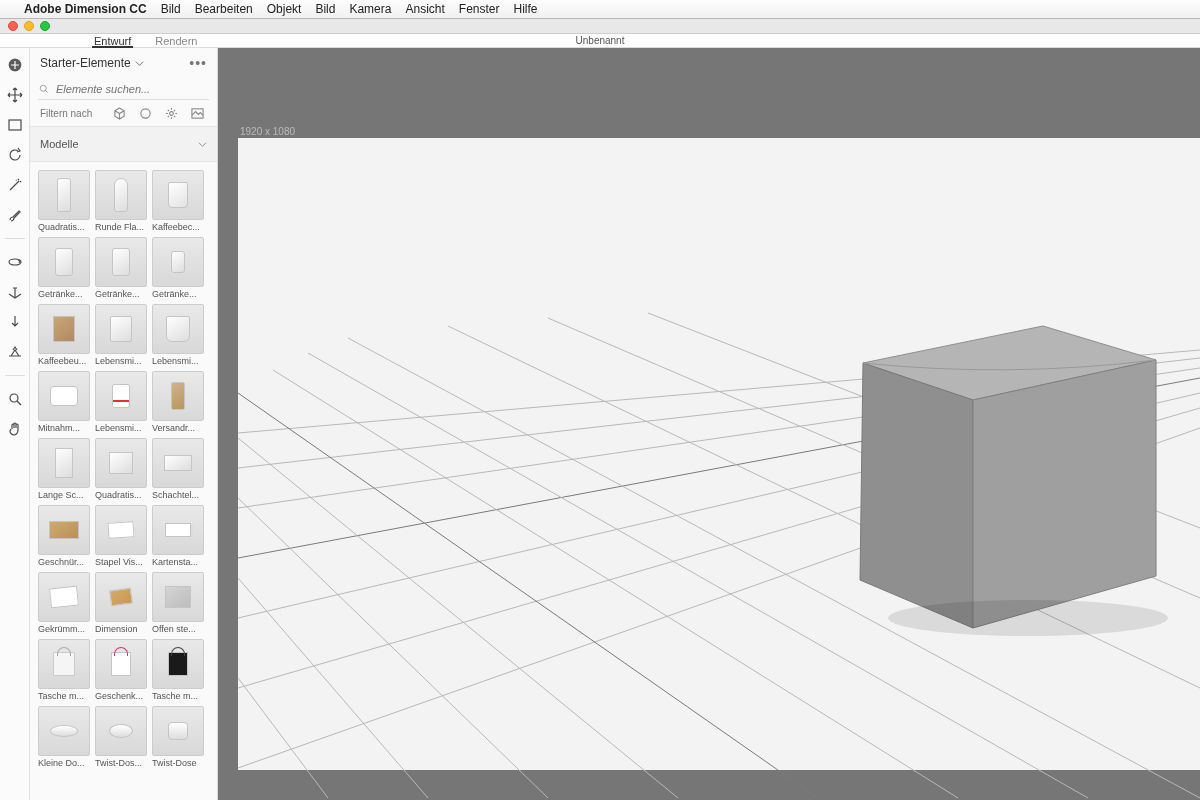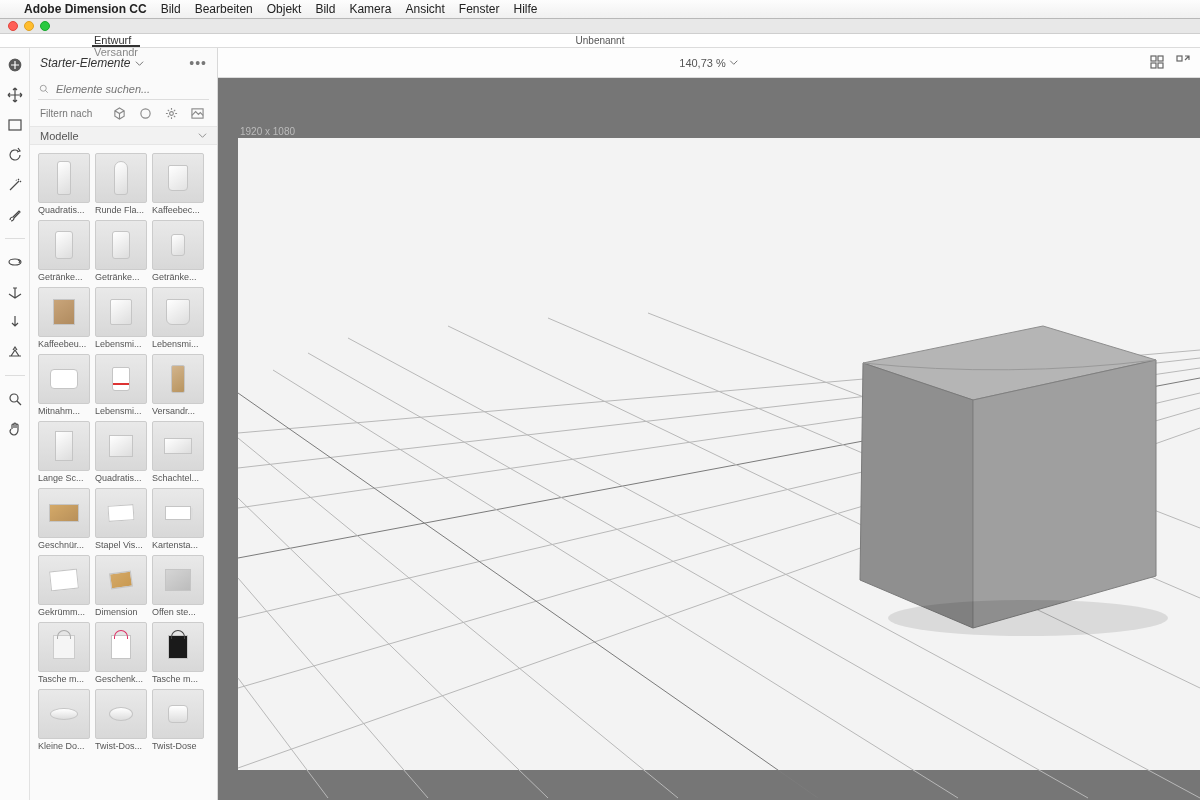--- a/index.html
+++ b/index.html
@@ -13,48 +13,48 @@
 
 
 .chromebar { height:15px; background:#e8e8e8; border-bottom:1px solid #cfcfcf; display:flex; align-items:center; padding-left:8px; gap:6px; }
 .traffic { width:10px; height:10px; border-radius:50%; }
 .traffic.red { background:#ff5f57; border:1px solid #e1463d; }
 .traffic.yellow { background:#ffbd2e; border:1px solid #dfa023; }
 .traffic.green { background:#28c940; border:1px solid #17a82d; }
 
 
 .tabs-bar { height:14px; background:#fff; border-bottom:1px solid #dcdcdc; display:flex; align-items:center; position:relative; }
-.tabs-bar .tabs { display:flex; margin-left:82px; height:100%;flex-direction:column; }
+.tabs-bar .tabs { display:flex; margin-left:82px; height:100%; }
 .tab { font-size:11px; color:#888; padding:0 12px; display:flex; align-items:center; cursor:pointer; position:relative; }
 .tab.active { color:#333; }
 .tab.active::after { content:""; position:absolute; left:10px; right:10px; bottom:-1px; height:2px; background:#333; }
 .doc-title { position:absolute; left:50%; transform:translateX(-50%); font-size:10px; color:#555; }
 
 .main { display:flex; height:752px; }
 
 
 .rail { width:30px; background:#fbfbfb; border-right:1px solid #e2e2e2; display:flex; flex-direction:column; align-items:center; padding-top:8px; gap:12px; }
 .rail-icon { width:18px; height:18px; display:flex; align-items:center; justify-content:center; color:#555; cursor:pointer; position:relative; }
 .rail-icon svg { width:16px; height:16px; stroke:#4a4a4a; fill:none; stroke-width:1.2; }
 .rail-icon.add-circle svg { stroke:#fff; fill:#5b5b5b; }
 .rail-sep { width:20px; height:1px; background:#ddd; margin:2px 0; }
 
 
 .assets { width:188px; background:#fafafa; border-right:1px solid #d8d8d8; display:flex; flex-direction:column; }
 .assets-head { height:30px; display:flex; align-items:center; justify-content:space-between; padding:0 10px; }
-.assets-head .title { font-size:12px; color:#333; font-weight:500; display:flex; align-items:center; gap:4px;font-style:italic; }
+.assets-head .title { font-size:12px; color:#333; font-weight:500; display:flex; align-items:center; gap:4px; }
 .assets-head .more { color:#777; font-size:14px; letter-spacing:1px; cursor:pointer; }
 .search-row { display:flex; align-items:center; height:22px; margin:0 8px 6px 8px; border-bottom:1px solid #ddd; gap:6px; }
 .search-row svg { width:12px; height:12px; stroke:#888; fill:none; }
 .search-row input { border:none; background:transparent; outline:none; font-size:11px; font-style:italic; color:#666; flex:1; }
 .filter-row { display:flex; align-items:center; padding:0 10px 6px 10px; gap:12px; }
 .filter-row .lbl { font-size:10px; color:#777; margin-right:8px; }
 .filter-ic { width:14px; height:14px; display:flex; align-items:center; justify-content:center; cursor:pointer; }
 .filter-ic svg { width:13px; height:13px; stroke:#888; fill:none; stroke-width:1.2; }
-.section-head { height:19px; display:flex; align-items:center; justify-content:space-between; padding:0 10px; font-size:11px; color:#555; background:#f2f2f2; border-top:1px solid #e6e6e6; border-bottom:1px solid #e6e6e6; }
+.section-head { height:36px; display:flex; align-items:center; justify-content:space-between; padding:0 10px; font-size:11px; color:#555; background:#f2f2f2; border-top:1px solid #e6e6e6; border-bottom:1px solid #e6e6e6; }
 .grid-wrap { overflow-y:auto; flex:1; padding:8px; }
 .grid { display:grid; grid-template-columns:repeat(3, 52px); gap:5px 5px; }
 .cell { width:52px; }
 .thumb { width:52px; height:50px; background:linear-gradient(#e9e9e9,#d8d8d8); border:1px solid #ccc; border-radius:2px; display:flex; align-items:center; justify-content:center; overflow:hidden; cursor:pointer; }
 .shape { background:linear-gradient(145deg,#fff,#ddd); border:1px solid #c5c5c5; }
 .thumb-label { font-size:9px; color:#555; margin-top:2px; white-space:nowrap; overflow:hidden; text-overflow:ellipsis; }
 
 
 .sh-bottle { width:14px; height:34px; border-radius:3px 3px 2px 2px; }
 .sh-bottle.round { border-radius:7px 7px 3px 3px; }
@@ -122,21 +122,21 @@
 
 <div class="chromebar">
   <div class="traffic red"></div>
   <div class="traffic yellow"></div>
   <div class="traffic green"></div>
 </div>
 
 <div class="tabs-bar">
   <div class="tabs">
     <div class="tab active">Entwurf</div>
-    <div class="tab">Versandr</div>
+    <div class="tab">Rendern</div>
   </div>
   <div class="doc-title">Unbenannt</div>
 </div>
 
 <div class="main">
 
   <div class="rail">
     <div class="rail-icon add-circle">
         <svg viewBox="0 0 16 16">
           <circle cx="8" cy="8" r="7"></circle>
@@ -415,38 +415,20 @@
             <div class="thumb">
               <div class="shape sh-tin3"></div>
             </div>
             <div class="thumb-label">Twist-Dose</div>
           </div>
         </div>
     </div>
   </div>
 
   <div class="canvas-wrap">
-    <div class="canvas-top">
-      <div class="zoom">
-        <span>140,73 %</span>
-        <svg width="9" height="9" viewBox="0 0 10 10">
-            <path d="M1 3l4 4 4-4" stroke="#666" fill="none"></path>
-          </svg>
-      </div>
-      <div class="cicon"><svg viewBox="0 0 14 14">
-            <rect x="1" y="1" width="5" height="5"></rect>
-            <rect x="8" y="1" width="5" height="5"></rect>
-            <rect x="1" y="8" width="5" height="5"></rect>
-            <rect x="8" y="8" width="5" height="5"></rect>
-          </svg></div>
-      <div class="cicon"><svg viewBox="0 0 14 14">
-            <rect x="1" y="1" width="5" height="5"></rect>
-            <path d="M9 1h4v4M13 1l-4 4"></path>
-          </svg></div>
-    </div>
     <div class="canvas-body">
       <div class="artboard-bg"></div>
       <div class="canvas-dim">1920 x 1080</div>
 
       <div class="grid3d">
         <svg viewBox="0 0 982 722" preserveAspectRatio="none">
 
           <line class="light" x1="20" y1="690" x2="982" y2="350"></line>
           <line class="light" x1="20" y1="610" x2="982" y2="330"></line>
           <line class="light" x1="20" y1="540" x2="982" y2="315"></line>

